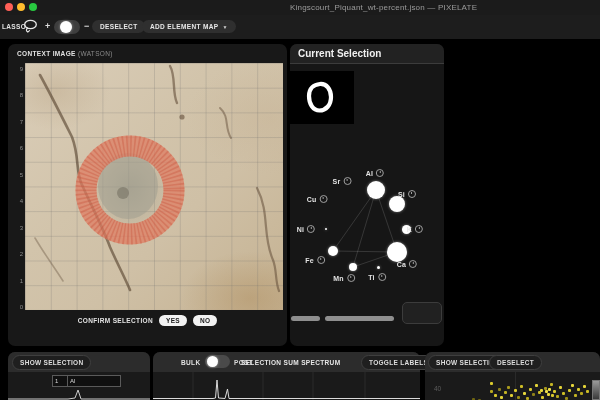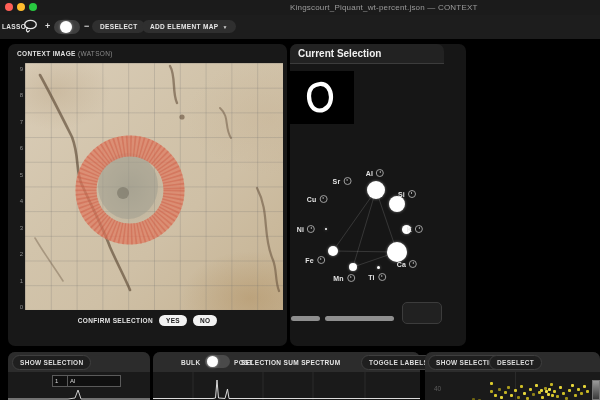--- a/index.html
+++ b/index.html
@@ -43,21 +43,21 @@
       radial-gradient(ellipse 120px 80px at 245px 55px, rgba(198,178,148,.4), rgba(198,178,148,0) 70%),
       linear-gradient(135deg,#dacdb8 0%,#d2c4ab 38%,#cfc0a6 62%,#c5b292 100%);}
   #ctx-grid{position:absolute;left:0;top:0;width:100%;height:100%;
     background-image:linear-gradient(rgba(105,105,105,.22) 1px, transparent 1px),
                      linear-gradient(90deg, rgba(105,105,105,.22) 1px, transparent 1px);
     background-size:25.8px 24.7px;}
   #ctx-overlay{position:absolute;left:0;top:0}
   #ctx-confirm{position:absolute;left:0;top:271px;width:279px;display:flex;align-items:center;justify-content:center;gap:6px}
   .white-pill{display:inline-flex;align-items:center;justify-content:center;height:11px;padding:0 7px;border-radius:6px;background:#f2f2f2;color:#1a1a1a;font-size:6.5px;font-weight:700;letter-spacing:.3px}
   
-  #selection-panel{left:290px;top:44px;width:176px;height:302px;background:#161616}
+  #selection-panel{left:290px;top:44px;width:154px;height:302px;background:#161616}
   #sel-header{position:absolute;left:0;top:0;width:154px;height:19px;background:#222;border-radius:7px 7px 0 0;border-bottom:1px solid #3c3c3c}
   #sel-title{position:absolute;left:8px;top:4px;font-size:10px;font-weight:700;color:#f0f0f0}
   #sel-thumb{position:absolute;left:0px;top:27px}
   #element-plot{position:absolute;left:0;top:106px;width:154px;height:150px}
   #edges-svg{position:absolute;left:0;top:0}
   .edge{stroke:rgba(255,255,255,.14);stroke-width:1}
   .el-node{position:absolute;background:#fff;border-radius:50%;box-shadow:0 0 3px rgba(255,255,255,.45)}
   .el-label{position:absolute;transform:translate(-50%,-50%);display:flex;align-items:center;color:#e4e4e4;font-size:7px;font-weight:700;letter-spacing:.2px;white-space:nowrap}
   .el-icon{width:6px;height:6px;border:1px solid #9f9f9f;border-radius:50%;margin-left:3px;position:relative;display:inline-block}
   .el-icon::after{content:"";position:absolute;left:2.4px;top:1px;width:1px;height:2.4px;background:#9f9f9f}
@@ -100,21 +100,21 @@
       50px 7px #e7d73c,-18px 16px #6e6410,-26px 18px #7a6f12,-12px 17px #6e6410}
   #br-colorbar{position:absolute;left:167px;top:28px;width:6px;height:18px;background:linear-gradient(#9a9a9a,#3a3a3a);border:1px solid #777}
 </style>
 </head>
 <body>
 
 <div id="titlebar">
   <div class="tl" id="tl-close"></div>
   <div class="tl" id="tl-min"></div>
   <div class="tl" id="tl-zoom"></div>
-  <div id="win-title">Kingscourt_Piquant_wt-percent.json — CONTEXT</div>
+  <div id="win-title">Kingscourt_Piquant_wt-percent.json — PIXELATE</div>
 </div>
 
 <div id="toolbar">
   <span id="lasso-label" class="cap">LASSO</span>
   <span id="lasso-icon">
     <svg width="17" height="15" viewBox="0 0 17 15">
       <ellipse cx="8.5" cy="5.5" rx="5.8" ry="4.2" fill="none" stroke="#e8e8e8" stroke-width="1.3"></ellipse>
       <path d="M5.5,9 Q3.2,11.5 5.8,13 L7.5,11.6" fill="none" stroke="#e8e8e8" stroke-width="1.2" stroke-linecap="round"></path>
     </svg>
   </span>

